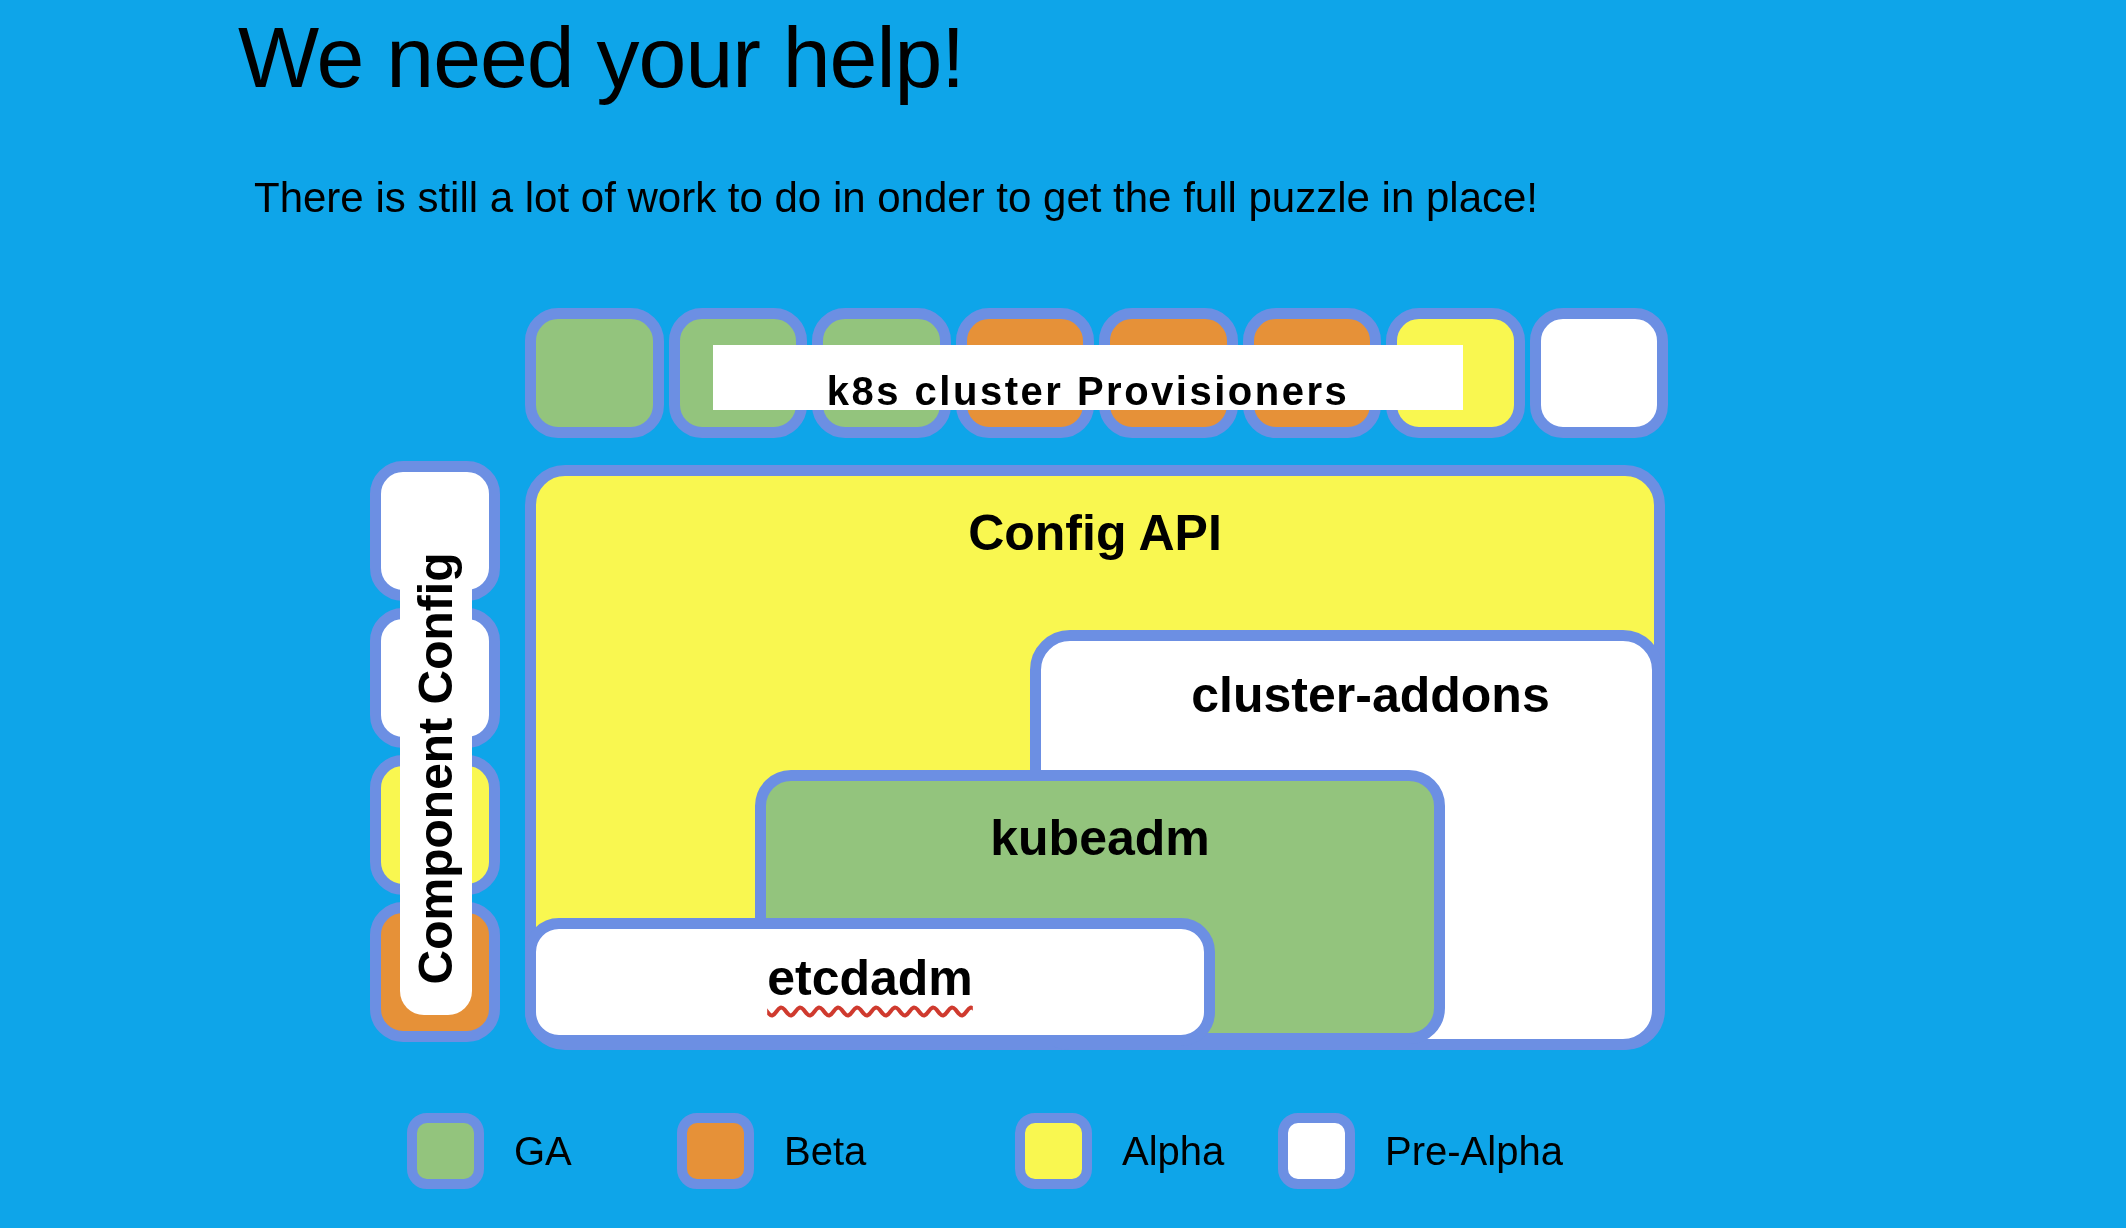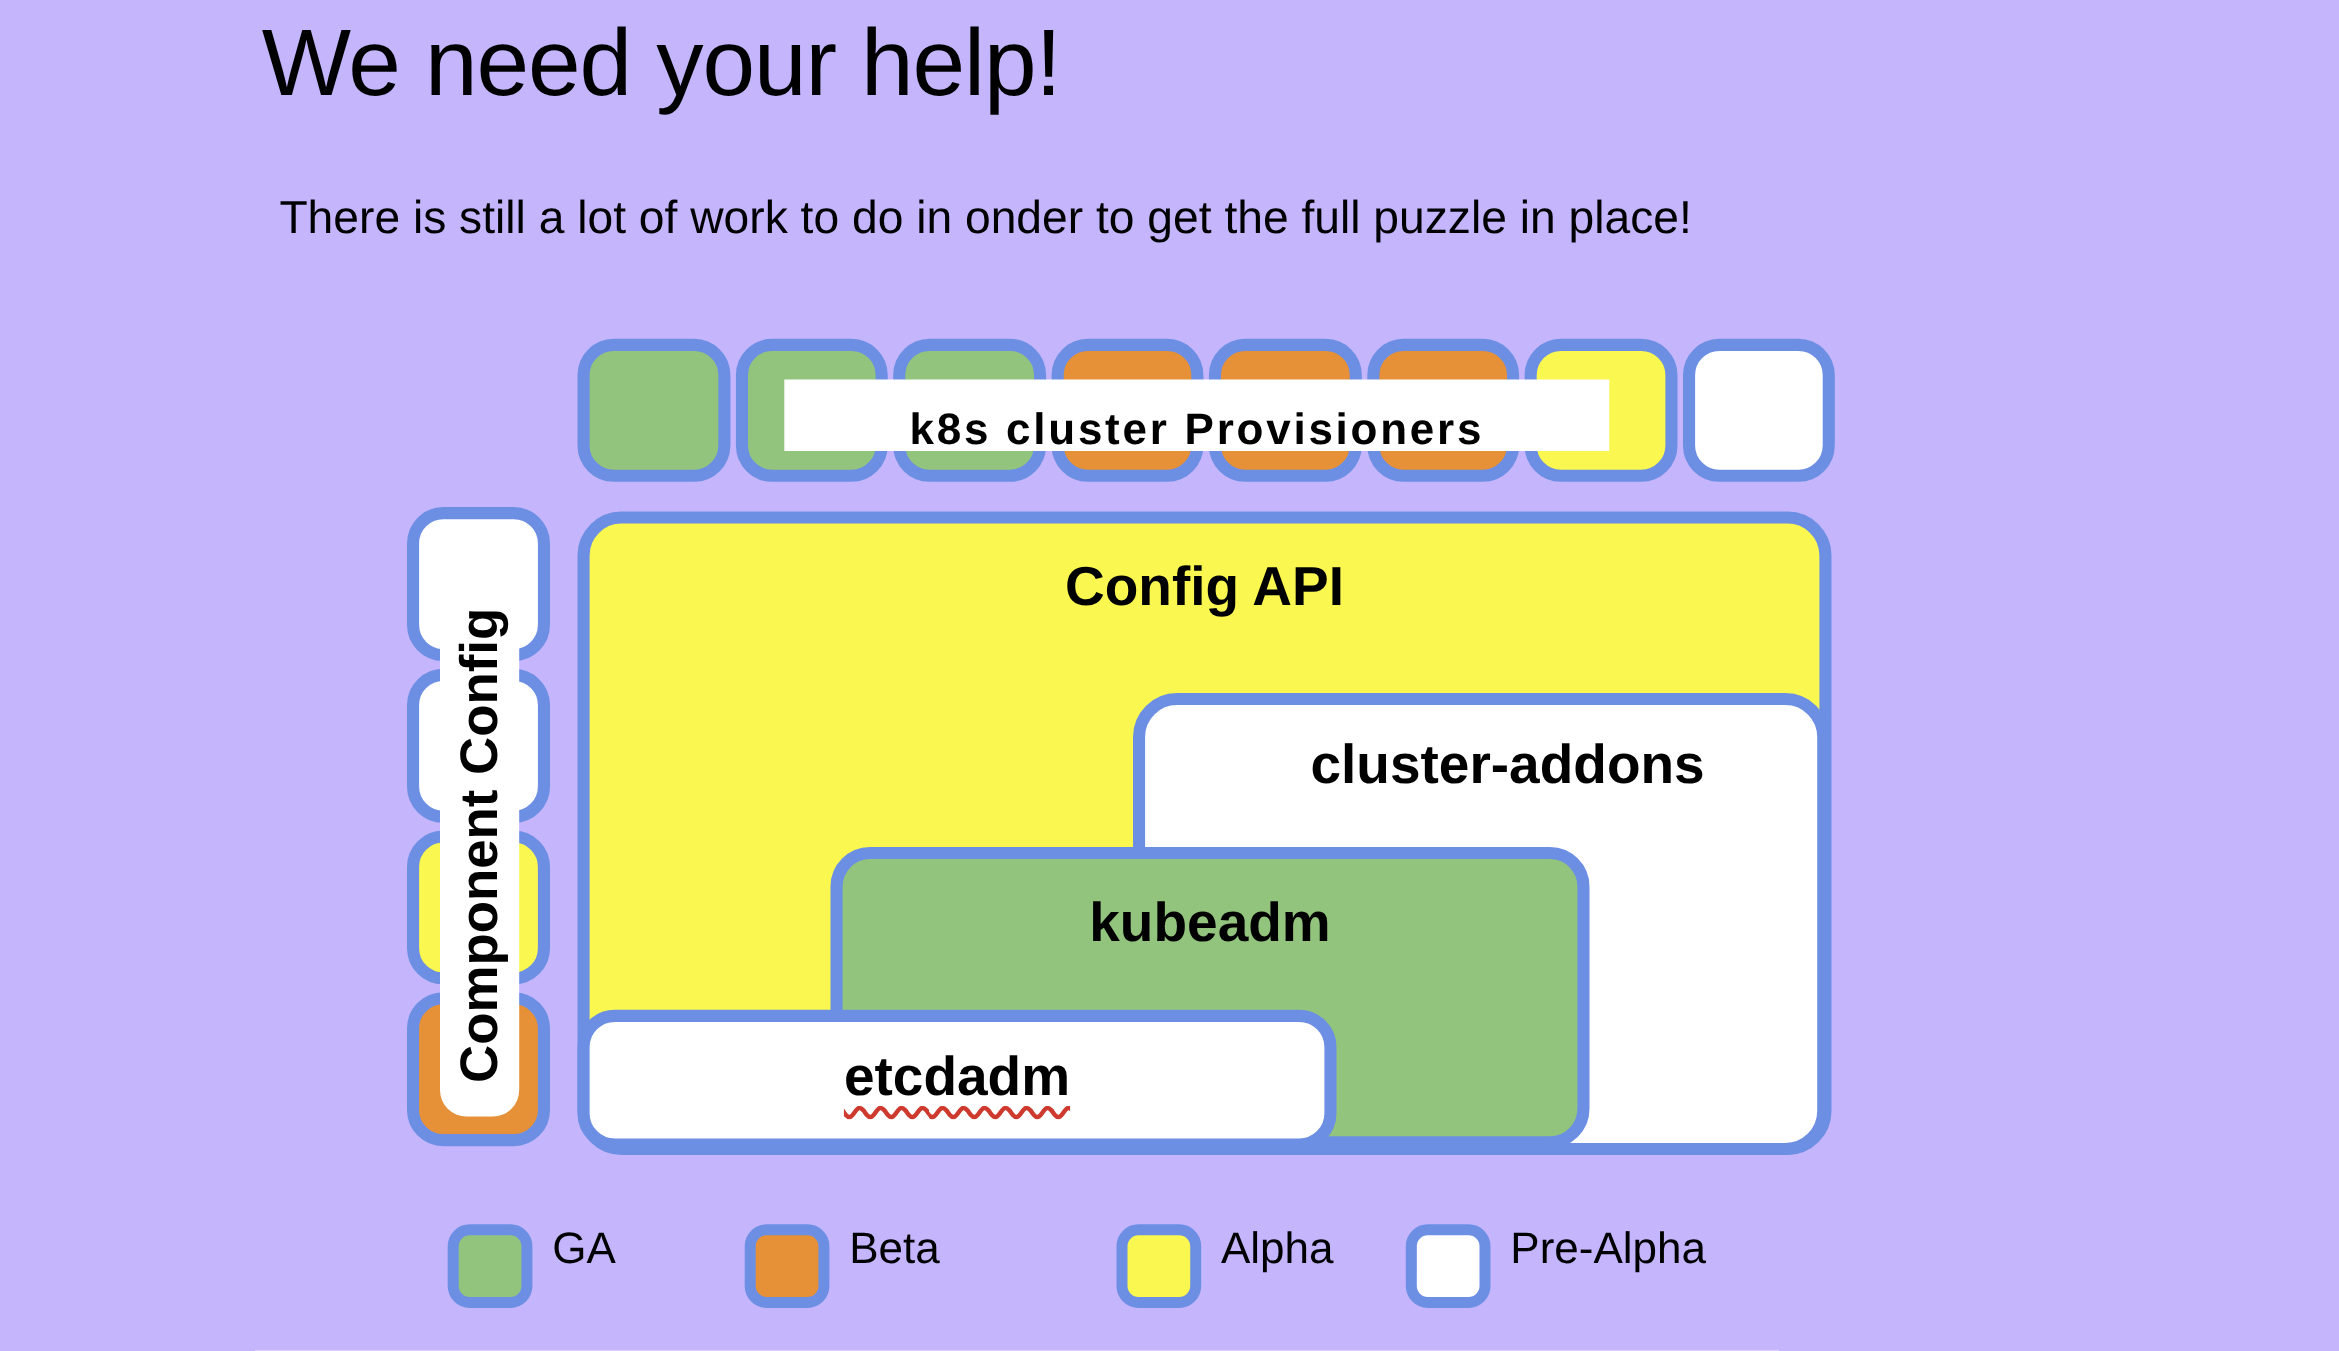--- a/index.html
+++ b/index.html
@@ -1,17 +1,17 @@
 <!DOCTYPE html>
 <html><head>
 <meta charset="utf-8">
 <style>
   html,body { margin:0; padding:0; background:#ffffff; }
   .stage {
-    position:relative; width:2126px; height:1228px; background:#c4b5fd;
+    position:relative; width:2126px; height:1228px; background:#0ea5e9;
     font-family:"Liberation Sans","DejaVu Sans",sans-serif; color:#000; overflow:hidden;
   }
 
   
   .title { position:absolute; left:238px; top:10px; font-size:86px; font-weight:400; line-height:1.1; letter-spacing:-1px; margin:0; }
   .subtitle { position:absolute; left:238px; top:158px; font-size:42px; font-weight:400; margin:16px; }
 
   
   [data-status="ga"]        { background:#93c47d; }
   [data-status="beta"]      { background:#e69138; }
@@ -41,21 +41,21 @@
 
   
   .cc-sq { position:absolute; left:370px; width:130px; height:140px; border:11px solid #6c8fe3;
            border-radius:33px; box-sizing:border-box; z-index:1; }
   .cc-sq-0 { top:461px; } .cc-sq-1 { top:608px; } .cc-sq-2 { top:755px; } .cc-sq-3 { top:902px; }
   .cc-band { position:absolute; left:400px; top:522px; width:72px; height:493px; background:#ffffff;
              border-radius:24px; z-index:2; display:flex; align-items:center; justify-content:center; }
   .cc-band span { transform:rotate(-90deg); white-space:nowrap; font-size:48px; font-weight:700; }
 
   
-  .legend-item { position:absolute; top:1113px; height:76px; display:flex; gap:18px; }
+  .legend-item { position:absolute; top:1113px; height:76px; display:flex; align-items:center; gap:30px; }
   .li-0 { left:407px; } .li-1 { left:677px; } .li-2 { left:1015px; } .li-3 { left:1278px; }
   .swatch { width:77px; height:76px; border:10px solid #6c8fe3; border-radius:20px; box-sizing:border-box; display:inline-block; }
   .legend-label { font-size:40px; }
 </style>
 </head>
 <body>
 
 <div class="stage">
 
   <h1 class="title">We need your help!</h1>

